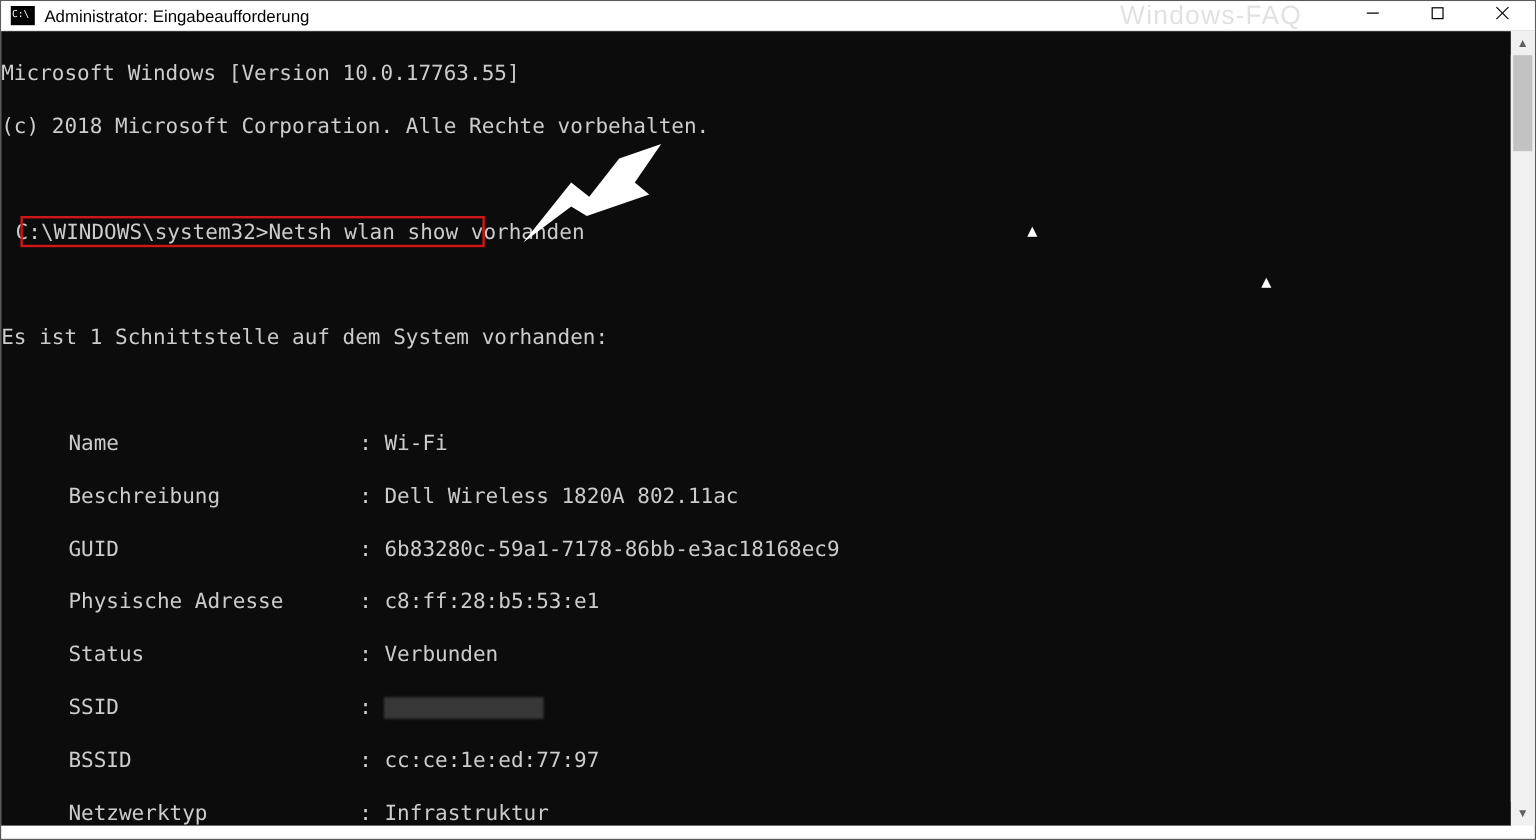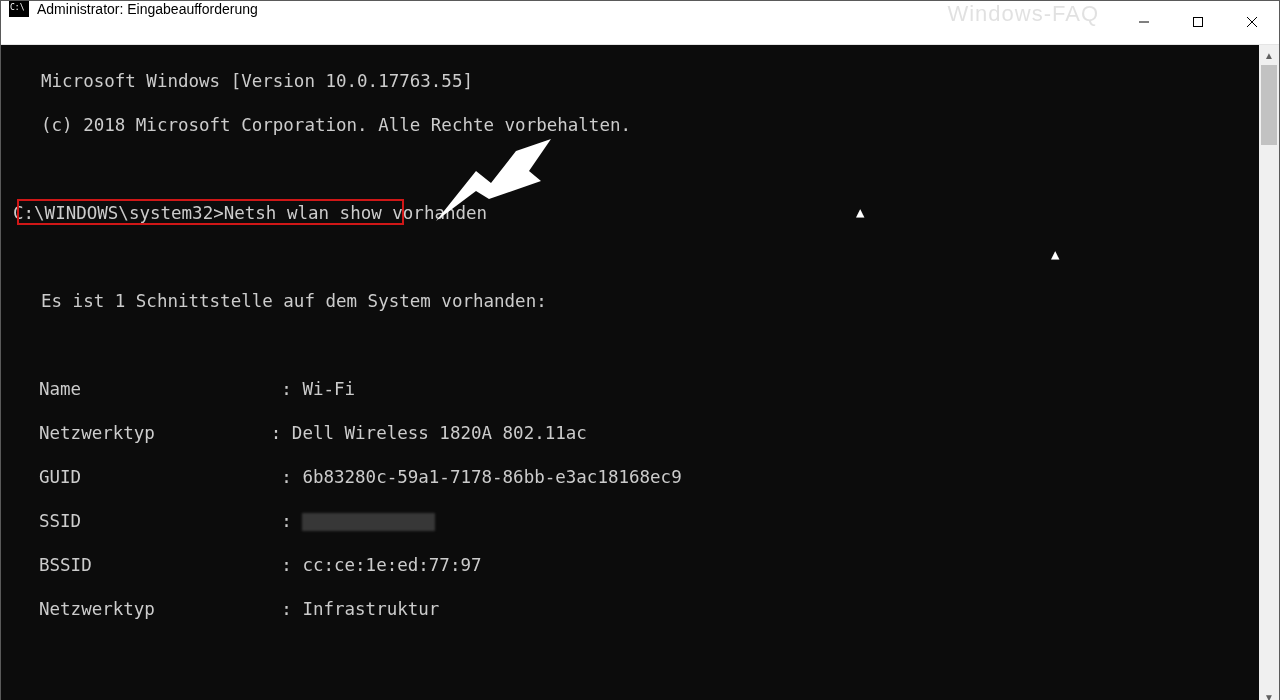--- a/index.html
+++ b/index.html
@@ -1,33 +1,33 @@
 <!DOCTYPE html>
 <html><head>
   <meta charset="utf-8">
   <style>
     * { margin:0; padding:0; box-sizing:border-box; }
     html,body{ width:1280px; height:700px; overflow:hidden; font-family:"Segoe UI",Arial,sans-serif;}
     .window{ position:absolute; inset:0; background:#fff; border:1px solid #5a5a5a;}
-    .titlebar{ height:44px; background:#fff; display:flex; border-bottom:1px solid #e5e5e5;}
+    .titlebar{ height:25px; background:#fff; display:flex; align-items:center; border-bottom:1px solid #e5e5e5;}
     .title-icon{ width:20px; height:16px; margin:0 8px 0 8px; background:#000; position:relative;}
     .title-icon::before{ content:"C:\\"; color:#fff; font-size:8px; position:absolute; left:1px; top:2px; font-family:Consolas,monospace;}
     .title-text{ font-size:14px; color:#000; flex:0 0 auto;}
-    .watermark{ margin-left:auto; margin-right:18px; font-size:22px; letter-spacing:1px; color:rgba(120,120,120,0.22);}
+    .watermark{ margin-left:auto; margin-right:32px; font-size:22px; letter-spacing:1px; color:rgba(120,120,120,0.22);}
     .win-controls{ display:flex; height:100%;}
     .win-btn{ width:54px; height:100%; display:flex; align-items:center; justify-content:center; color:#000;}
     .win-btn svg{ width:12px; height:12px; stroke:#000; fill:none; stroke-width:1;}
     .terminal-wrap{ position:relative; height:calc(100% - 36px); display:flex;}
     .terminal{ flex:1 1 auto; background:#0c0c0c; color:#cccccc; font-family:Consolas,"Lucida Console",monospace; font-size:17.5px; line-height:22px; padding:3px 0 0 0; white-space:pre; position:relative; overflow:hidden;}
     .scrollbar{ width:20px; background:#f0f0f0; display:flex; flex-direction:column; align-items:center;}
     .sb-arrow{ width:100%; height:20px; display:flex; align-items:center; justify-content:center; color:#606060; font-size:10px;}
     .sb-track{ flex:1; width:100%; background:#f0f0f0; position:relative;}
     .sb-thumb{ position:absolute; top:0; left:2px; right:2px; height:80px; background:#c2c2c2;}
-    .line{ padding-left:0;margin-left:40px;}
-    .indent{ padding-left:38px;}
+    .line{ padding-left:0;}
+    .indent{ padding-left:56px;}
     .prompt-line{ padding-left:12px; display:flex;}
     .highlight-box{ position:absolute; border:2px solid #d01717; pointer-events:none;}
     .arrow-annot{ position:absolute; pointer-events:none;}
     .censor{ display:inline-block; width:133px; height:18px; background:#373737; vertical-align:middle; filter:blur(1px);}
     .fake-cursor{ position:absolute; color:#fff; font-size:14px; pointer-events:none;}
   </style>
 </head>
 <body>
 
 <div class="window">
@@ -59,22 +59,24 @@
   <div class="terminal-wrap">
     <div class="terminal">
 <div class="line">Microsoft Windows [Version 10.0.17763.55]</div>
 <div class="line">(c) 2018 Microsoft Corporation. Alle Rechte vorbehalten.</div>
 <div class="line">&nbsp;</div>
 <div class="prompt-line"><span>C:\WINDOWS\system32&gt;</span><span>Netsh wlan show vorhanden</span></div>
 <div class="line">&nbsp;</div>
 <div class="line">Es ist 1 Schnittstelle auf dem System vorhanden:</div>
 <div class="line">&nbsp;</div>
 <div class="indent">Name                   : Wi-Fi</div>
-<div class="indent">Netzwerktyp           : Dell Wireless 1820A 802.11ac</div>
+<div class="indent">Beschreibung           : Dell Wireless 1820A 802.11ac</div>
 <div class="indent">GUID                   : 6b83280c-59a1-7178-86bb-e3ac18168ec9</div>
+<div class="indent">Physische Adresse      : c8:ff:28:b5:53:e1</div>
+<div class="indent">Status                 : Verbunden</div>
 <div class="indent"><span>SSID                   : </span><span class="censor"></span></div>
 <div class="indent">BSSID                  : cc:ce:1e:ed:77:97</div>
 <div class="indent">Netzwerktyp            : Infrastruktur</div>
 
 
 
 
 
 
 

